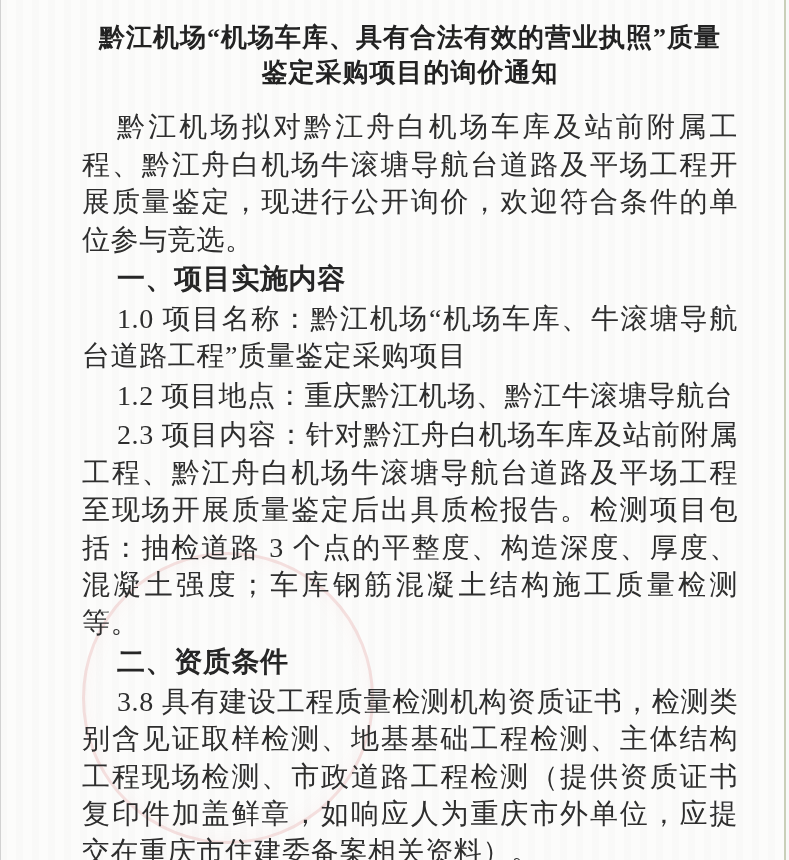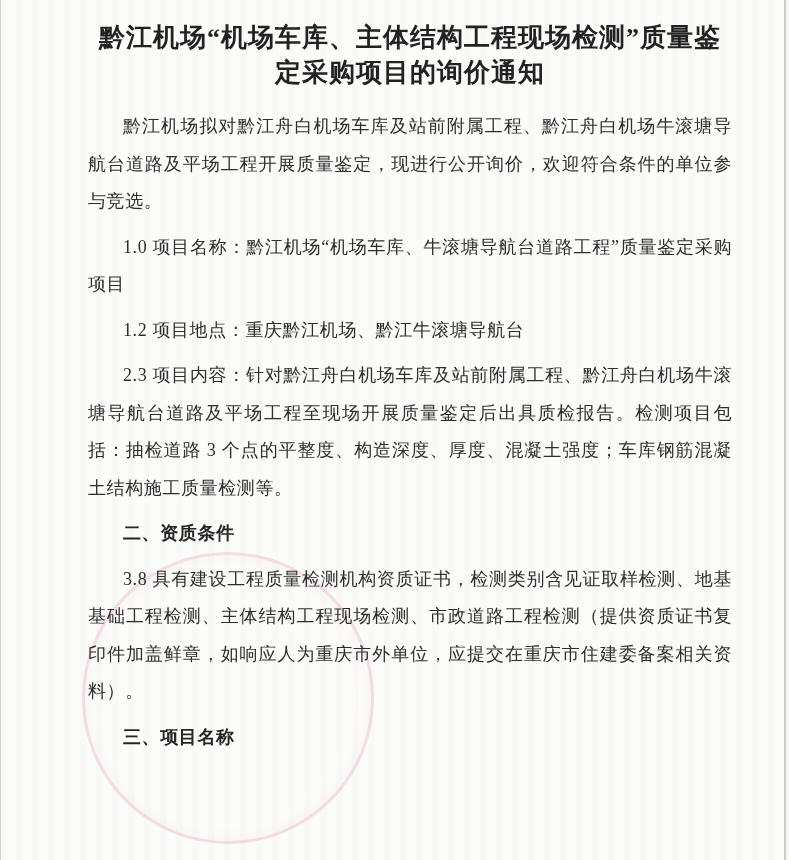--- a/index.html
+++ b/index.html
@@ -61,22 +61,22 @@
     margin: 0 0 18px 0;
     padding: 0 14px;
     font-size: 26px;
     line-height: 35px;
     font-weight: 700;
     text-align: center;
     letter-spacing: 1px;
     color: #222222;
   }
   .para, .heading {
-    margin: 8px;
-    font-size: 18px;
+    margin: 2px;
+    font-size: 28px;
     line-height: 37.5px;
     letter-spacing: 0.6px;
     text-indent: 35px;
     text-align: justify;
     color: #2e2e2e;
   }
   .heading {
     font-weight: 700;
     text-align: left;
     color: #262626;
@@ -84,24 +84,25 @@
 </style>
 </head>
 <body>
 
 <div class="page">
   <div class="scan-edge-left"></div>
   <div class="scan-edge-right"></div>
   <div class="stamp"></div>
 
   <div class="doc">
-    <h1 class="title">黔江机场“机场车库、主体结构工程现场检测”质量鉴定采购项目的询价通知</h1>
+    <h1 class="title">黔江机场“机场车库、具有合法有效的营业执照”质量鉴定采购项目的询价通知</h1>
 
     <p class="para">黔江机场拟对黔江舟白机场车库及站前附属工程、黔江舟白机场牛滚塘导航台道路及平场工程开展质量鉴定，现进行公开询价，欢迎符合条件的单位参与竞选。</p>
 
+    <h2 class="heading">一、项目实施内容</h2>
 
     <p class="para">1.0 项目名称：黔江机场“机场车库、牛滚塘导航台道路工程”质量鉴定采购项目</p>
 
     <p class="para">1.2 项目地点：重庆黔江机场、黔江牛滚塘导航台</p>
 
     <p class="para">2.3 项目内容：针对黔江舟白机场车库及站前附属工程、黔江舟白机场牛滚塘导航台道路及平场工程至现场开展质量鉴定后出具质检报告。检测项目包括：抽检道路 3 个点的平整度、构造深度、厚度、混凝土强度；车库钢筋混凝土结构施工质量检测等。</p>
 
     <h2 class="heading">二、资质条件</h2>
 
 

